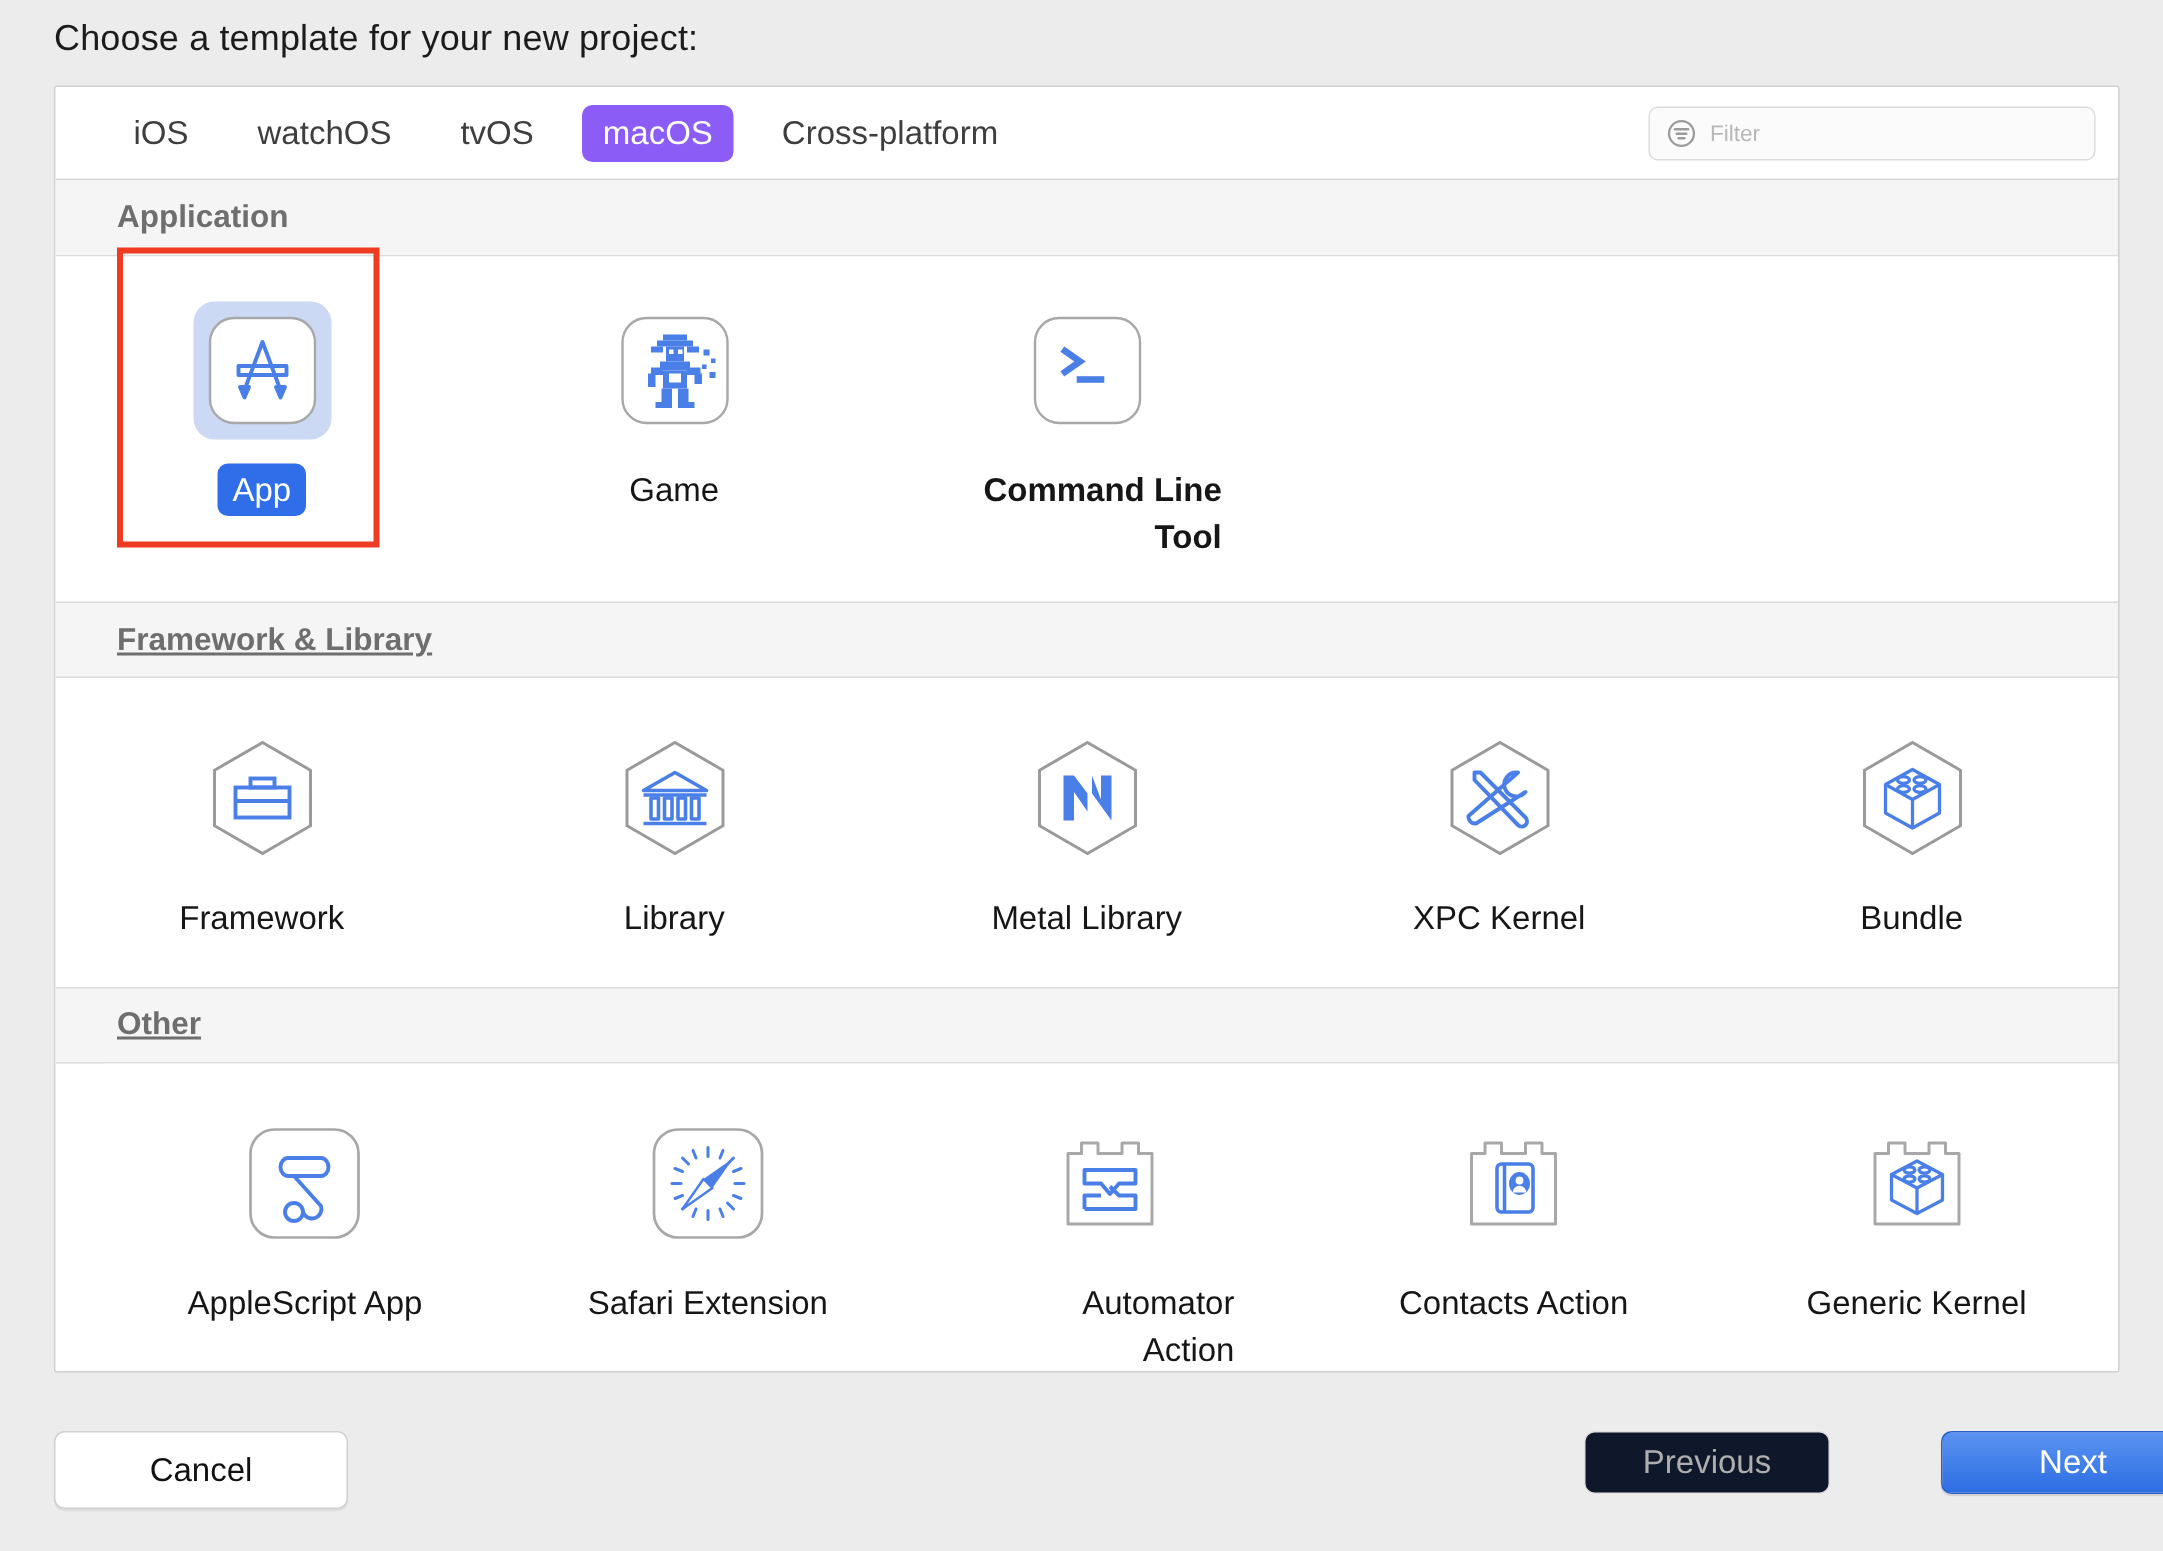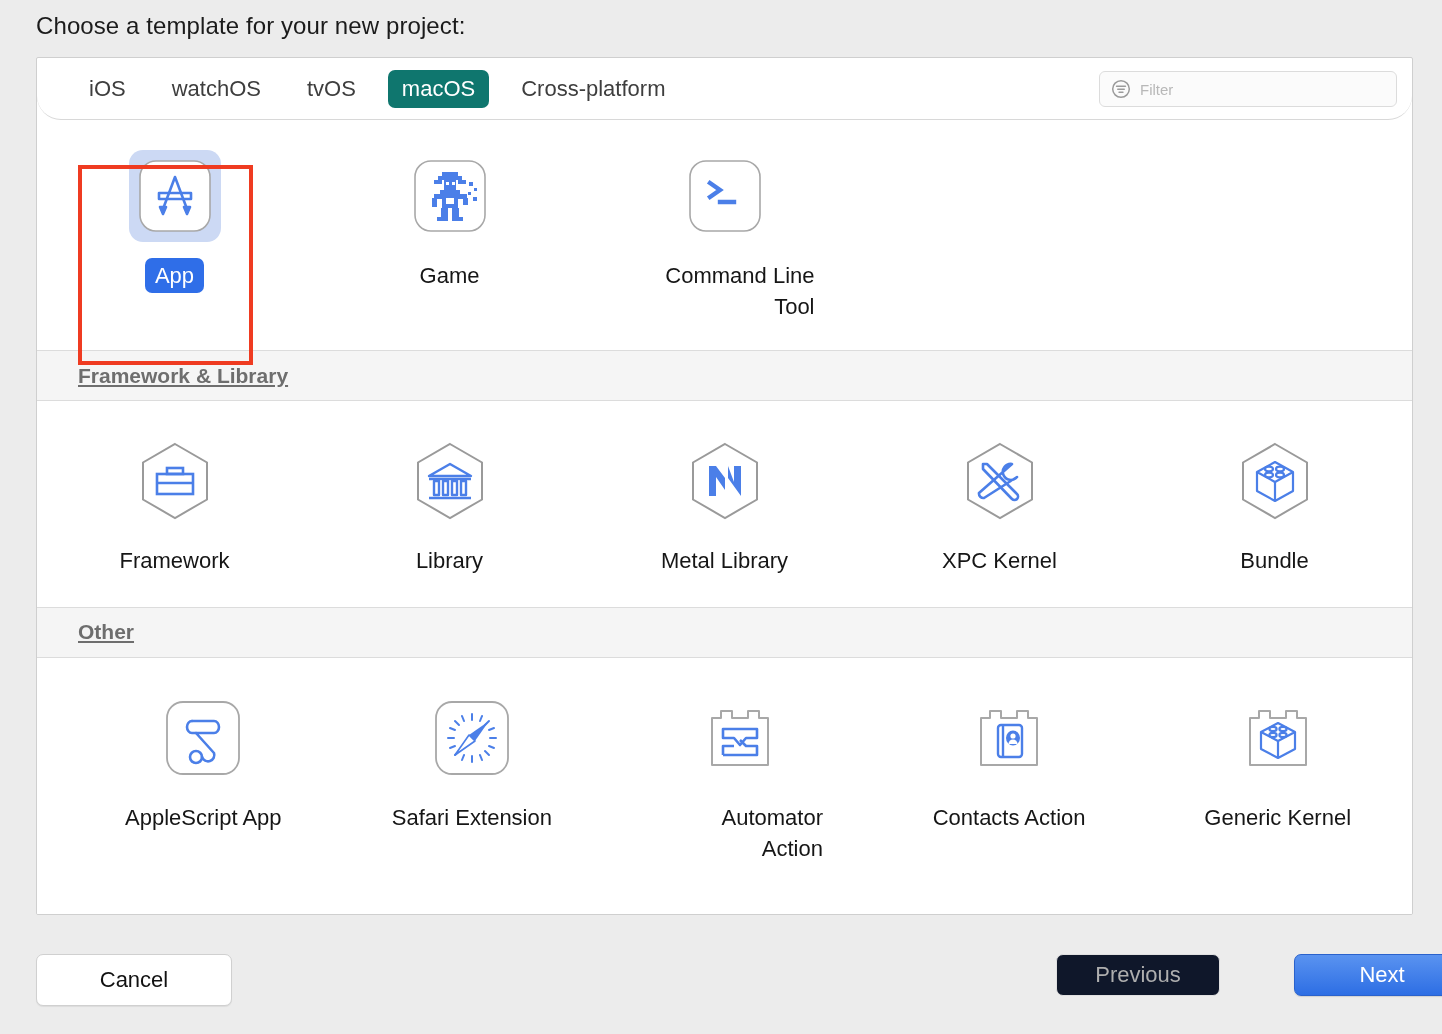--- a/index.html
+++ b/index.html
@@ -36,34 +36,33 @@
   }
   
   .toolbar {
     position: relative;
     height: 62px;
     background: #ffffff;
     border-bottom: 1px solid #d8d8d8;
     display: flex;
     align-items: center;
     padding: 0 18px 0 38px;
-    border-radius: 24px;
   }
   .tabs { display: flex; align-items: center; gap: 0px; }
   .tab {
     font-size: 22px;
     color: #3e3e3e;
     padding: 6px 14px;
     border-radius: 7px;
     margin-right: 18px;
     white-space: nowrap;
     cursor: default;
   }
   .tab.selected {
-    background: #0f766e;
+    background: #8b5cf6;
     color: #ffffff;
     font-weight: 500;
   }
   .filter-box {
     position: absolute;
     right: 15px; top: 13px;
     width: 298px; height: 36px;
     background: #fbfbfb;
     border: 1px solid #dcdcdc;
     border-radius: 6px;
@@ -198,20 +197,21 @@
             <line x1="7.8" y1="11.2" x2="14.2" y2="11.2" stroke="#9b9b9b" stroke-width="1.6" stroke-linecap="round"></line>
             <line x1="9.1" y1="14.2" x2="12.9" y2="14.2" stroke="#9b9b9b" stroke-width="1.6" stroke-linecap="round"></line>
           </svg>
         </span>
         <span class="filter-ph">Filter</span>
       </div>
     </div>
 
     <div class="scrollbody">
 
+      <div class="section-header">Application</div>
       <div class="grid" style="padding-bottom:26px;">
 
         <div class="cell selected">
           <div class="iconwrap">
             <svg width="78" height="78" viewBox="0 0 78 78">
               <rect x="4" y="4" width="70" height="70" rx="16" fill="#ffffff" stroke="#a8a8a8" stroke-width="1.6"></rect>
               <g stroke="#4b7fe8" stroke-width="2.6" fill="none" stroke-linejoin="round" stroke-linecap="round">
                 <path d="M39 20 L27 52 M39 20 L51 52"></path>
                 <path d="M23 36 L55 36 L55 42 L23 42 Z"></path>
                 <path d="M24 50 L30 50 L27 57 Z" fill="#4b7fe8"></path>
@@ -260,21 +260,21 @@
         <div class="cell">
           <div class="iconwrap">
             <svg width="78" height="78" viewBox="0 0 78 78">
               <rect x="4" y="4" width="70" height="70" rx="16" fill="#ffffff" stroke="#a8a8a8" stroke-width="1.6"></rect>
               <g fill="none" stroke="#4b7fe8" stroke-width="4.4" stroke-linecap="square" stroke-linejoin="miter">
                 <path d="M24 26 L34 33 L24 40"></path>
                 <path d="M34 45 L48 45"></path>
               </g>
             </svg>
           </div>
-          <div class="label" style="max-width:200px;">Command Line Tool</div>
+          <div class="label" style="max-width:200px;font-weight:bold;">Command Line Tool</div>
         </div>
 
         <div class="cell"></div>
         <div class="cell"></div>
       </div>
 
       <div class="section-header nb">Framework &amp; Library</div>
       <div class="grid" style="padding-top:26px;padding-bottom:28px;">
 
         <div class="cell">

